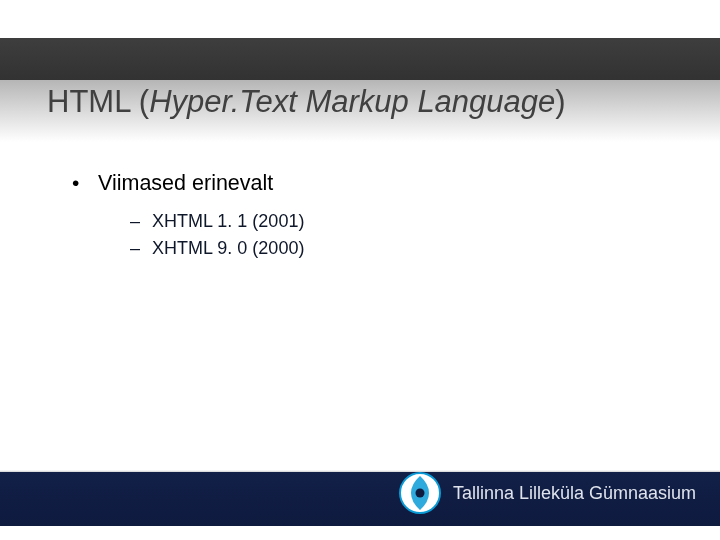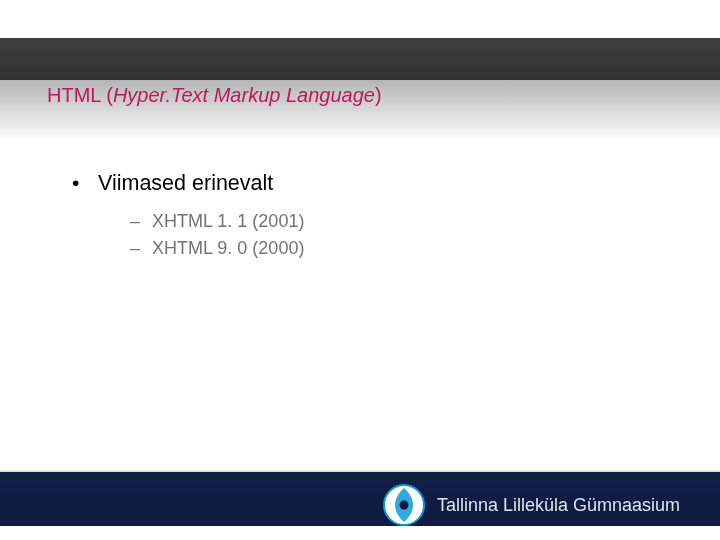--- a/index.html
+++ b/index.html
@@ -14,22 +14,22 @@
     top: 38px;
     left: 0;
     width: 100%;
     background: linear-gradient(to bottom, #3e3e3e 0%, #323232 40%, #b5b5b5 40%, #ffffff 100%);
     height: 104px;
   }
   .title-text {
     position: absolute;
     top: 84px;
     left: 47px;
-    font-size: 20px;
-    color: #be185d;
+    font-size: 31px;
+    color: #404040;
     font-family: Verdana, Geneva, sans-serif;
   }
   .title-text .italic { font-style: italic; }
   .content {
     position: absolute;
     top: 170px;
     left: 70px;
     right: 60px;
   }
   ul.main-list {
@@ -53,39 +53,39 @@
   ul.sub-list {
     list-style: none;
     margin-top: 10px;
     margin-left: 32px;
   }
   ul.sub-list > li {
     position: relative;
     padding-left: 22px;
     font-size: 18px;
     line-height: 1.5;
-    color: #737373;
+    color: #0f172a;
   }
   ul.sub-list > li::before {
     content: "–";
     position: absolute;
     left: 0;
     top: 0;
   }
   .footer {
     position: absolute;
     bottom: 14px;
     left: 0;
     width: 100%;
     height: 54px;
     background: linear-gradient(to bottom, #121f47 0%, #0e1a3e 100%);
     display: flex;
-    align-items: flex-end;
+    align-items: flex-start;
     justify-content: flex-end;
-    padding-right: 40px;
+    padding-right: 24px;
   }
   .footer-line {
     position: absolute;
     bottom: 68px;
     left: 0;
     width: 100%;
     height: 2px;
     background: linear-gradient(to bottom, #ffffff, #d0d0d0);
   }
   .footer-logo {

